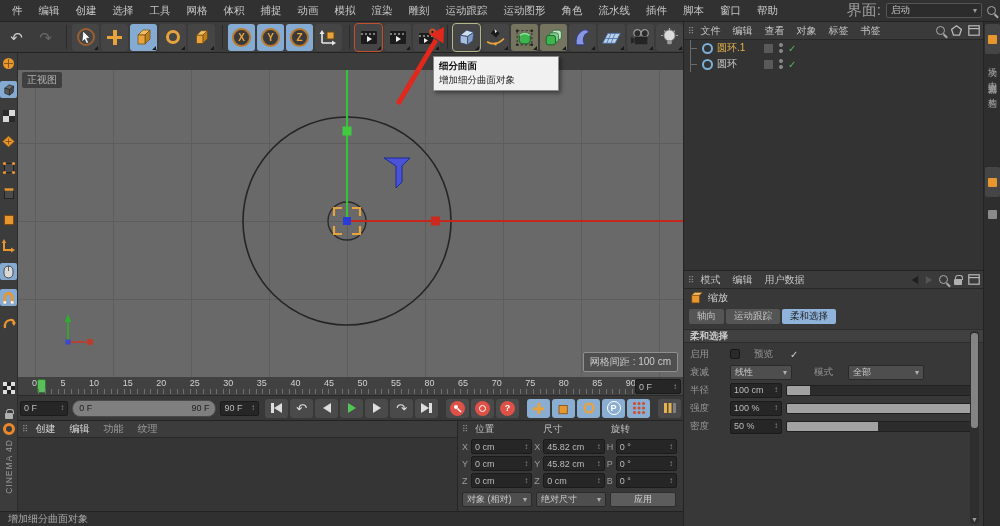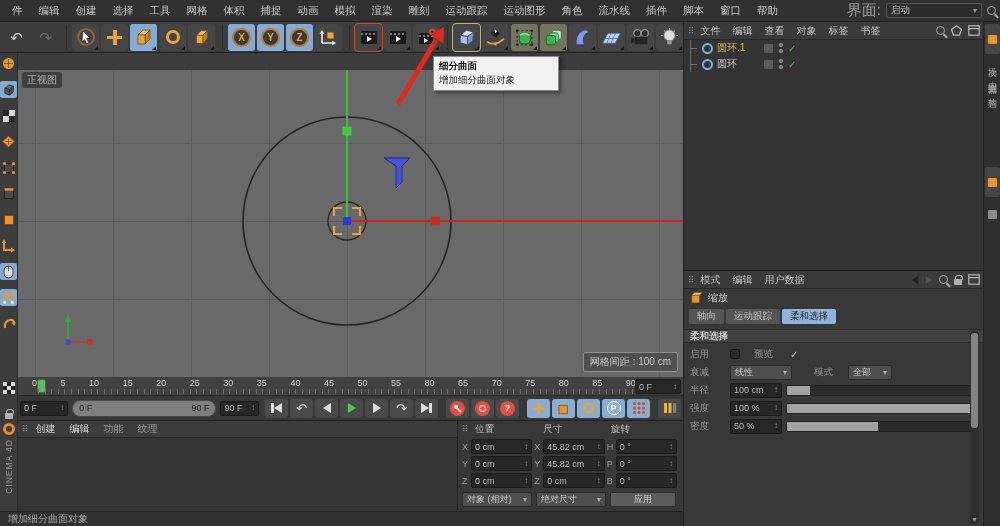--- a/index.html
+++ b/index.html
@@ -777,21 +777,21 @@
       <span class="albl2">预览</span>
       <span class="chkmark">✓</span>
     </div>
     <div class="arow">
       <span class="albl">衰减</span>
       <span class="dd" style="width:62px">
           <span>线性</span>
           <span class="ar">▾</span>
         </span>
       <span class="albl2" style="margin-left:22px">模式</span>
-      <span class="dd" style="width:44px">
+      <span class="dd" style="width:76px">
           <span>全部</span>
           <span class="ar">▾</span>
         </span>
     </div>
     <div>
         <div class="arow">
         <span class="albl">半径</span>
         <span class="fld" style="width:52px">
             <span>100 cm</span>
             <span class="step">↕</span>

